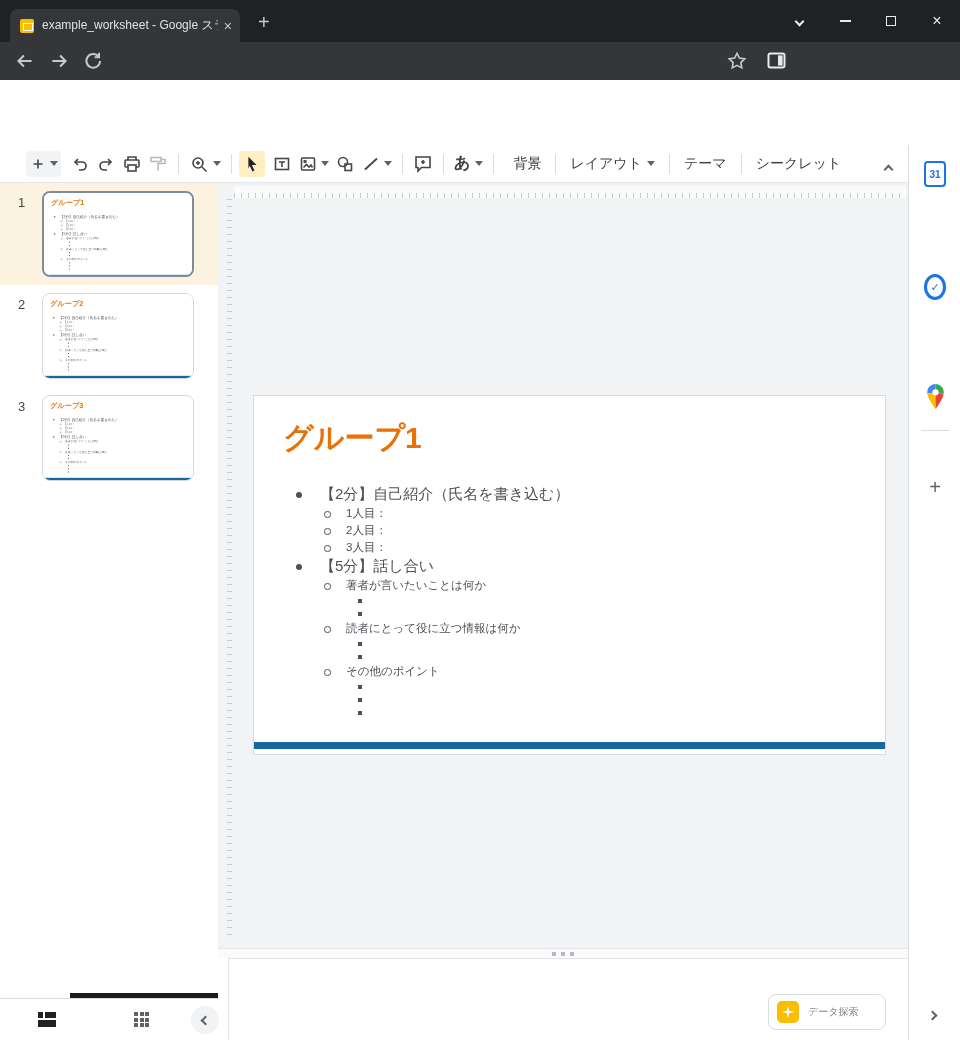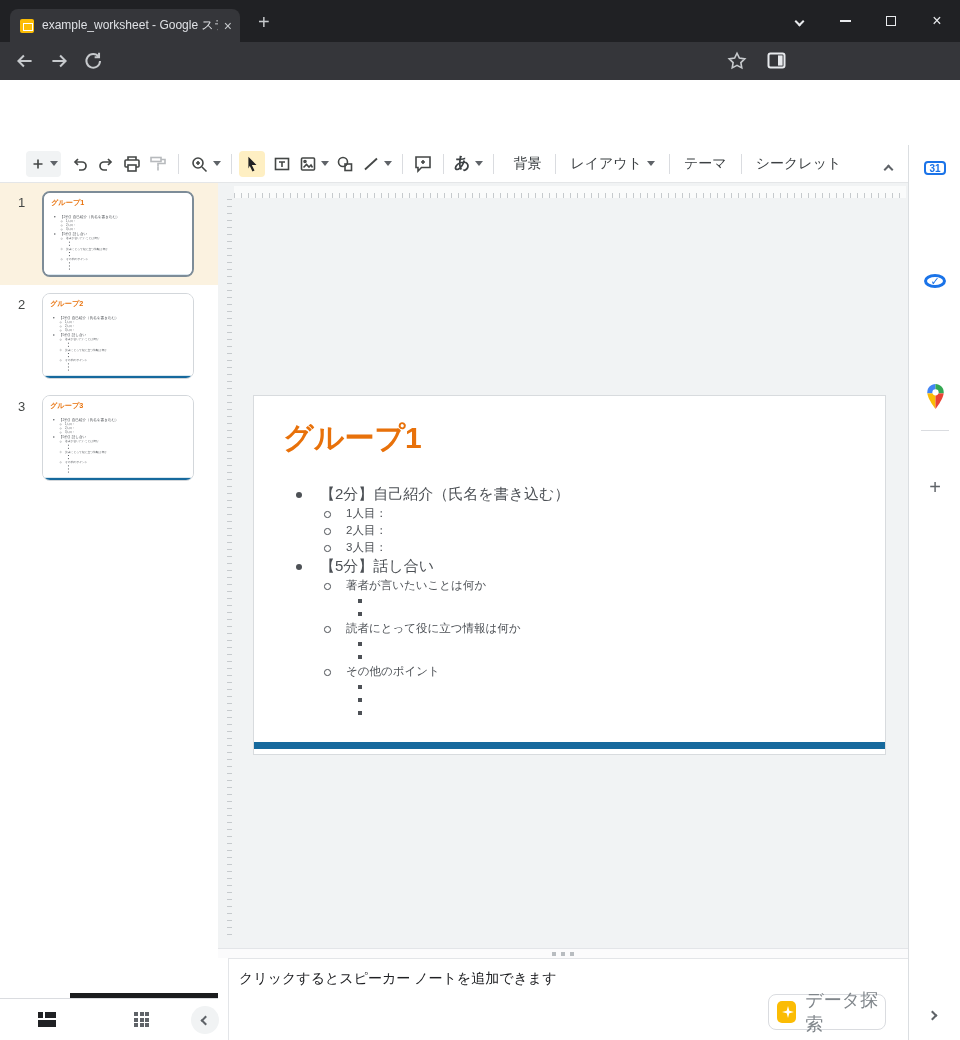--- a/index.html
+++ b/index.html
@@ -127,38 +127,38 @@
                  display:flex; align-items:center; justify-content:center; gap:5px; }
   .notes-strip i { width:4px; height:4px; background:#b8bcc0; display:block; }
   .notes { position:absolute; left:228px; top:958px; width:680px; height:82px; background:#fff;
            border-top:1px solid #e3e5e8; border-left:1px solid #e3e5e8; }
   .notes-text { position:absolute; left:10px; top:11px; font-size:14px; color:#202124; }
   .explore-btn { position:absolute; right:22px; bottom:10px; width:118px; height:36px; background:#fff; border:1px solid #dadce0;
                  border-radius:8px; display:flex; align-items:center; padding-left:8px; gap:9px; }
   .explore-ico { width:22px; height:22px; background:#fbbc04; border-radius:5px; position:relative; }
   .explore-ico::after { content:""; position:absolute; left:5px; top:5px; width:12px; height:12px; background:#fff;
                         clip-path:polygon(50% 0%,61% 39%,100% 50%,61% 61%,50% 100%,39% 61%,0% 50%,39% 39%); }
-  .explore-label { font-size:18px; color:#80868b; }
+  .explore-label { font-size:10px; color:#80868b; }
 
   
   .bottombar { position:absolute; left:0; top:998px; width:218px; height:42px; background:#fff; border-top:1px solid #dadce0; }
   .film-ico { position:absolute; left:38px; top:13px; width:18px; height:15px; }
   .film-ico i { position:absolute; background:#202124; display:block; }
   .film-ico .fa { left:0; top:0; width:5px; height:6px; }
   .film-ico .fb { left:7px; top:0; width:11px; height:6px; }
   .film-ico .fc { left:0; top:8px; width:18px; height:7px; }
   .grid-ico { position:absolute; left:134px; top:13px; width:16px; height:16px; display:grid;
               grid-template-columns:repeat(3,4px); grid-template-rows:repeat(3,4px); gap:1.5px; }
   .grid-ico i { background:#5f6368; display:block; }
   .bb-collapse { position:absolute; left:191px; top:7px; width:28px; height:28px; border-radius:50%; background:#f1f3f4;
                  display:flex; align-items:center; justify-content:center; }
 
   
   .rightbar { position:absolute; left:908px; top:145px; width:52px; height:895px; background:#fff; border-left:1px solid #dbdee1; }
-  .rb-ico { position:absolute; left:15px; width:22px; height:14px; }
+  .rb-ico { position:absolute; left:15px; width:22px; height:26px; }
   .cal-ico { background:#fff; border:2px solid #1a73e8; border-radius:4px; display:flex; align-items:center; justify-content:center;
              font-size:10px; font-weight:bold; color:#1a73e8; }
   .keep-ico { background:#fbbc04; border-radius:4px; position:relative; }
   .keep-ico::before { content:""; position:absolute; left:6.5px; top:4px; width:9px; height:9px; border-radius:50%; background:#fff; }
   .keep-ico::after { content:""; position:absolute; left:8.5px; top:13px; width:5px; height:3.5px; background:#fff; }
   .tasks-ico { background:#fff; border:3px solid #1a73e8; border-radius:50%; display:flex; align-items:center; justify-content:center;
                color:#1a73e8; font-size:11px; font-weight:bold; }
   .contacts-ico { background:#1a73e8; border-radius:50%; position:relative; }
   .contacts-ico::before { content:""; position:absolute; left:7.5px; top:4px; width:7px; height:7px; border-radius:50%; background:#fff; }
   .contacts-ico::after { content:""; position:absolute; left:4.5px; top:12px; width:13px; height:6px; border-radius:7px 7px 0 0; background:#fff; }
@@ -644,21 +644,20 @@
         <div class="bluebar"></div>
       </div>
   </div>
 
   <div class="notes-strip">
       <i></i>
       <i></i>
       <i></i>
     </div>
   <div class="notes">
-    <div class="notes-text">クリックするとスピーカー ノートを追加できます</div>
     <div class="explore-btn">
       <span class="explore-ico"></span>
       <span class="explore-label">データ探索</span>
     </div>
   </div>
 
   <div class="fs-scrollbar" style="position:absolute;left:70px;top:993px;width:148px;height:5px;background:#1b1c1e"></div>
   <div class="bottombar">
     <span class="film-ico">
         <i class="fa"></i>

